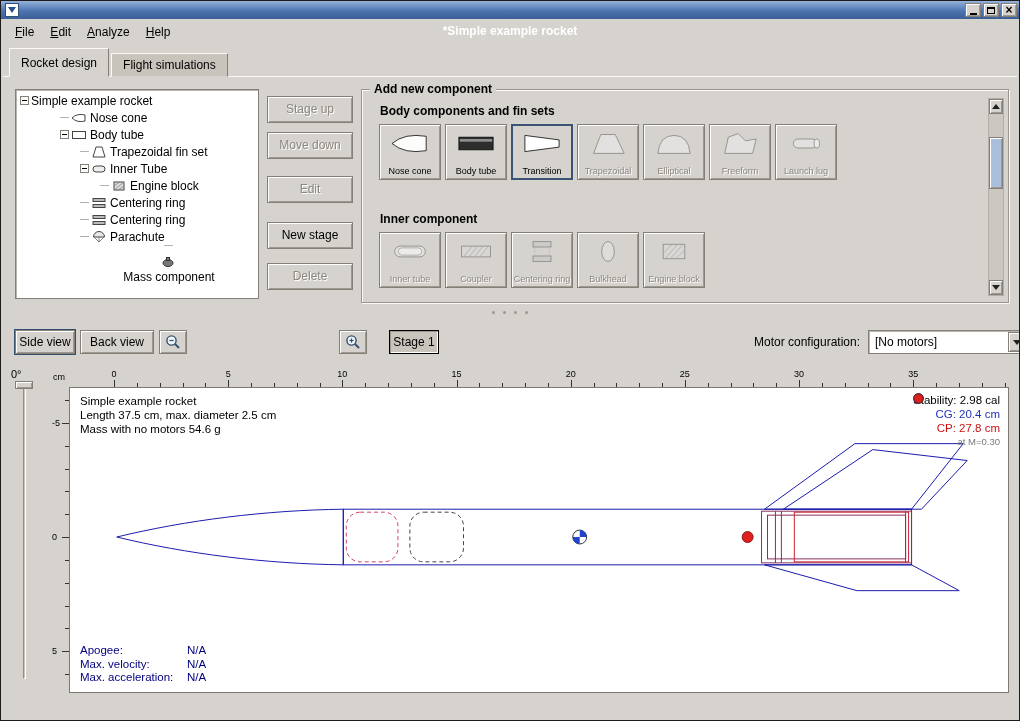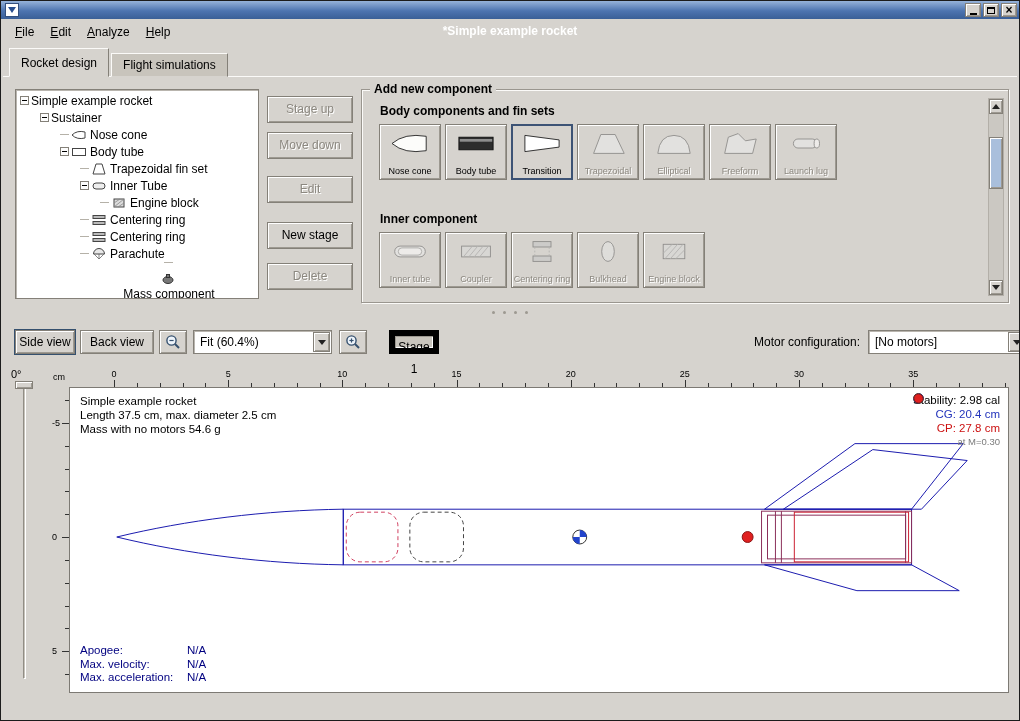--- a/index.html
+++ b/index.html
@@ -1,21 +1,21 @@
 <!DOCTYPE html>
 <html><head>
 <meta charset="utf-8">
 <style>
   html,body{margin:0;padding:0;background:#9a9a9a;}
   *{box-sizing:border-box;}
   .window{position:relative;width:1020px;height:721px;background:#d6d3ce;border:1px solid #1c1c1c;
     font-family:"Liberation Sans",sans-serif;font-size:12px;color:#000;overflow:hidden;}
   
   .raised{border:1px solid #848078;box-shadow:inset 1px 1px 0 #ffffff, inset -1px -1px 0 #9d9991;background:#d6d3ce;}
-  .pressed{border:6px solid #000000;box-shadow:inset 1px 1px 0 #9d9991, inset -1px -1px 0 #fff;background:#c9c5bd;}
+  .pressed{border:1px solid #000000;box-shadow:inset 1px 1px 0 #9d9991, inset -1px -1px 0 #fff;background:#c9c5bd;}
   
   .titlebar{position:absolute;top:0;left:0;right:0;height:18px;
     background:linear-gradient(to bottom,#96b3da 0%,#4d74b0 55%,#3a5f97 100%);display:flex;align-items:center;padding:0 2px;}
   .winicon{width:14px;height:14px;margin-left:2px;}
   .title{position:absolute;left:0;right:0;text-align:center;color:#fff;font-weight:bold;font-size:12px;line-height:18px;pointer-events:none;margin-top:41px;}
   .winbtns{margin-left:auto;display:flex;z-index:2;}
   .wbtn{width:16px;height:14px;margin-left:2px;display:flex;align-items:center;justify-content:center;}
   .g-min{width:7px;height:2px;background:#000;margin-top:7px;}
   .g-max{width:8px;height:7px;border:1px solid #000;border-top:2px solid #000;}
   .g-close{font-size:12px;font-weight:bold;line-height:10px;}
@@ -129,24 +129,20 @@
       <div class="tab active">Rocket design</div>
       <div class="tab">Flight simulations</div>
     </div>
   <div class="tabline"></div>
 
   <div class="tree-panel">
       <div class="tree-row" style="padding-left: 4px;">
         <span class="expander"></span>
         <span class="tree-label">Simple example rocket</span>
       </div>
-      <div class="tree-row" style="padding-left: 24px;">
-        <span class="expander"></span>
-        <span class="tree-label">Sustainer</span>
-      </div>
       <div class="tree-row" style="padding-left: 44px;">
         <span class="hline"></span>
         <span class="tree-icon"><svg viewBox="0 0 16 16" width="16" height="16">
             <path d="M1,8 Q6,3 14,5 L14,11 Q6,13 1,8 Z" fill="#fff" stroke="#444"></path>
           </svg></span>
         <span class="tree-label">Nose cone</span>
       </div>
       <div class="tree-row" style="padding-left: 44px;">
         <span class="expander"></span>
         <span class="tree-icon"><svg viewBox="0 0 16 16" width="16" height="16">
@@ -349,26 +345,20 @@
 
   <div class="toolbar">
     <div class="tbtn raised focusring" style="left:14px;width:60px;">Side view</div>
     <div class="tbtn raised" style="left:79px;width:74px;">Back view</div>
     <div class="tbtn raised" style="left:158px;width:28px;">
       <svg viewBox="0 0 16 16" width="16" height="16" style="margin-top:3px;">
           <circle cx="6.5" cy="6.5" r="4.6" fill="#eef4fb" stroke="#35506e" stroke-width="1.4"></circle>
           <line x1="10" y1="10" x2="14" y2="14" stroke="#35506e" stroke-width="2"></line>
           <line x1="4.4" y1="6.5" x2="8.6" y2="6.5" stroke="#35506e" stroke-width="1.2"></line>
         </svg>
-    </div>
-    <div class="combo" style="left:192px;width:139px;">
-      <span class="cval">Fit (60.4%)</span>
-      <span class="carrow raised">
-          <span class="arrow-dn"></span>
-        </span>
     </div>
     <div class="tbtn raised" style="left:338px;width:28px;">
       <svg viewBox="0 0 16 16" width="16" height="16" style="margin-top:3px;">
           <circle cx="6.5" cy="6.5" r="4.6" fill="#eef4fb" stroke="#35506e" stroke-width="1.4"></circle>
           <line x1="10" y1="10" x2="14" y2="14" stroke="#35506e" stroke-width="2"></line>
           <line x1="4.4" y1="6.5" x2="8.6" y2="6.5" stroke="#35506e" stroke-width="1.2"></line>
           <line x1="6.5" y1="4.4" x2="6.5" y2="8.6" stroke="#35506e" stroke-width="1.2"></line>
         </svg>
     </div>
     <div class="tbtn pressed" style="left:388px;width:50px;">Stage 1</div>

